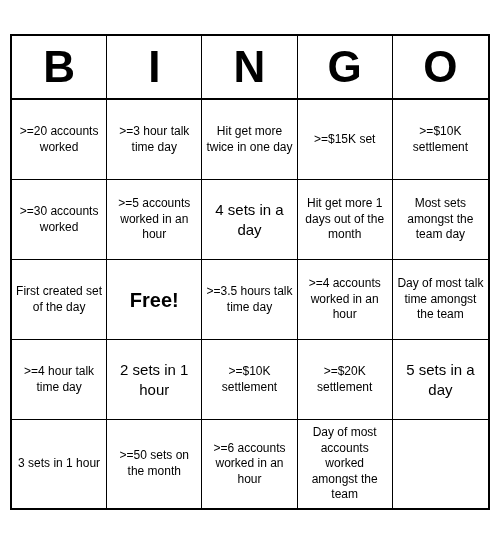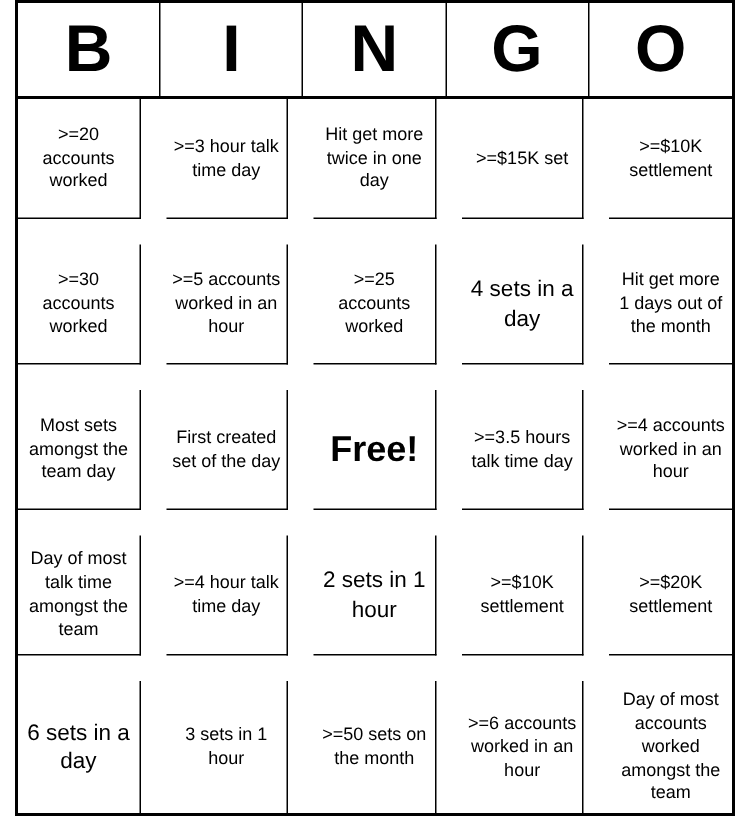--- a/index.html
+++ b/index.html
@@ -27,42 +27,41 @@
       font-weight: bold;
       padding: 6px 0;
       border-right: 1px solid #000;
     }
     .bingo-letter:last-child {
       border-right: none;
     }
     .bingo-grid {
       display: grid;
       grid-template-columns: repeat(5, 1fr);
-      gap: 17px;
     }
     .bingo-cell {
       border-right: 1px solid #000;
       border-bottom: 1px solid #000;
       min-height: 80px;
       display: flex;
       align-items: center;
       justify-content: center;
       text-align: center;
       padding: 5px 4px;
       font-size: 12px;
       line-height: 1.3;
     }
     .bingo-cell:nth-child(5n) {
       border-right: none;
     }
     .bingo-cell:nth-child(n+21) {
       border-bottom: none;
     }
     .bingo-cell.free {
-      font-size: 24px;
+      font-size: 20px;
       font-weight: bold;
     }
     .bingo-cell.large-text {
       font-size: 15px;
       font-weight: normal;
     }
   </style>
 </head>
 <body>
 
@@ -75,32 +74,31 @@
       <div class="bingo-letter">O</div>
     </div>
   <div class="bingo-grid">
   <div class="bingo-cell">&gt;=20 accounts worked</div>
       <div class="bingo-cell">&gt;=3 hour talk time day</div>
       <div class="bingo-cell">Hit get more twice in one day</div>
       <div class="bingo-cell">&gt;=$15K set</div>
       <div class="bingo-cell">&gt;=$10K settlement</div>
       <div class="bingo-cell">&gt;=30 accounts worked</div>
       <div class="bingo-cell">&gt;=5 accounts worked in an hour</div>
-      <div class="bingo-cell">&gt;=25 accounts worked</div>
       <div class="bingo-cell large-text">4 sets in a day</div>
       <div class="bingo-cell">Hit get more 1 days out of the month</div>
       <div class="bingo-cell">Most sets amongst the team day</div>
       <div class="bingo-cell">First created set of the day</div>
       <div class="bingo-cell free">Free!</div>
       <div class="bingo-cell">&gt;=3.5 hours talk time day</div>
       <div class="bingo-cell">&gt;=4 accounts worked in an hour</div>
       <div class="bingo-cell">Day of most talk time amongst the team</div>
       <div class="bingo-cell">&gt;=4 hour talk time day</div>
       <div class="bingo-cell large-text">2 sets in 1 hour</div>
       <div class="bingo-cell">&gt;=$10K settlement</div>
       <div class="bingo-cell">&gt;=$20K settlement</div>
-      <div class="bingo-cell large-text">6 sets in a day</div>
+      <div class="bingo-cell large-text">5 sets in a day</div>
       <div class="bingo-cell">3 sets in 1 hour</div>
       <div class="bingo-cell">&gt;=50 sets on the month</div>
       <div class="bingo-cell">&gt;=6 accounts worked in an hour</div>
       <div class="bingo-cell">Day of most accounts worked amongst the team</div>
     </div>
 </div>
 
 </body></html>

